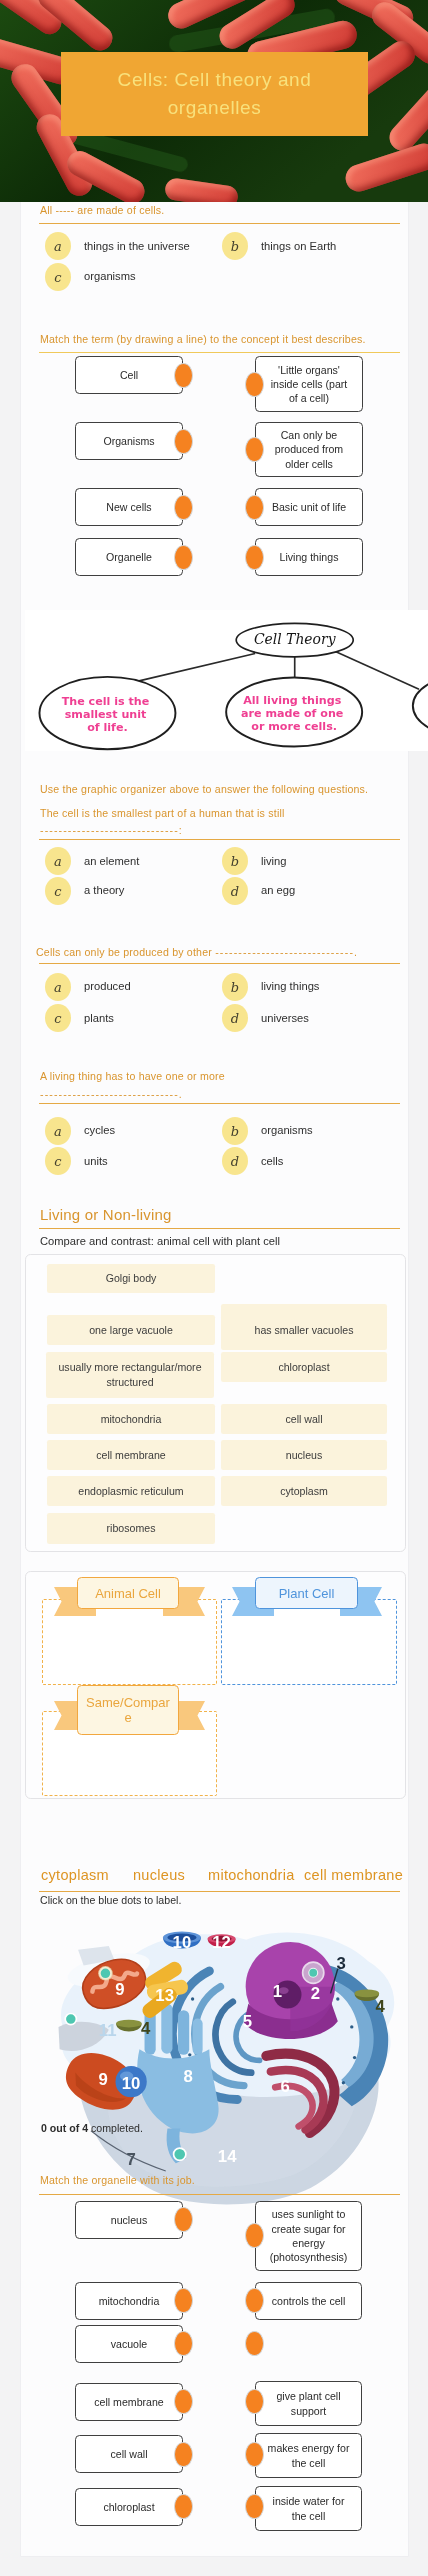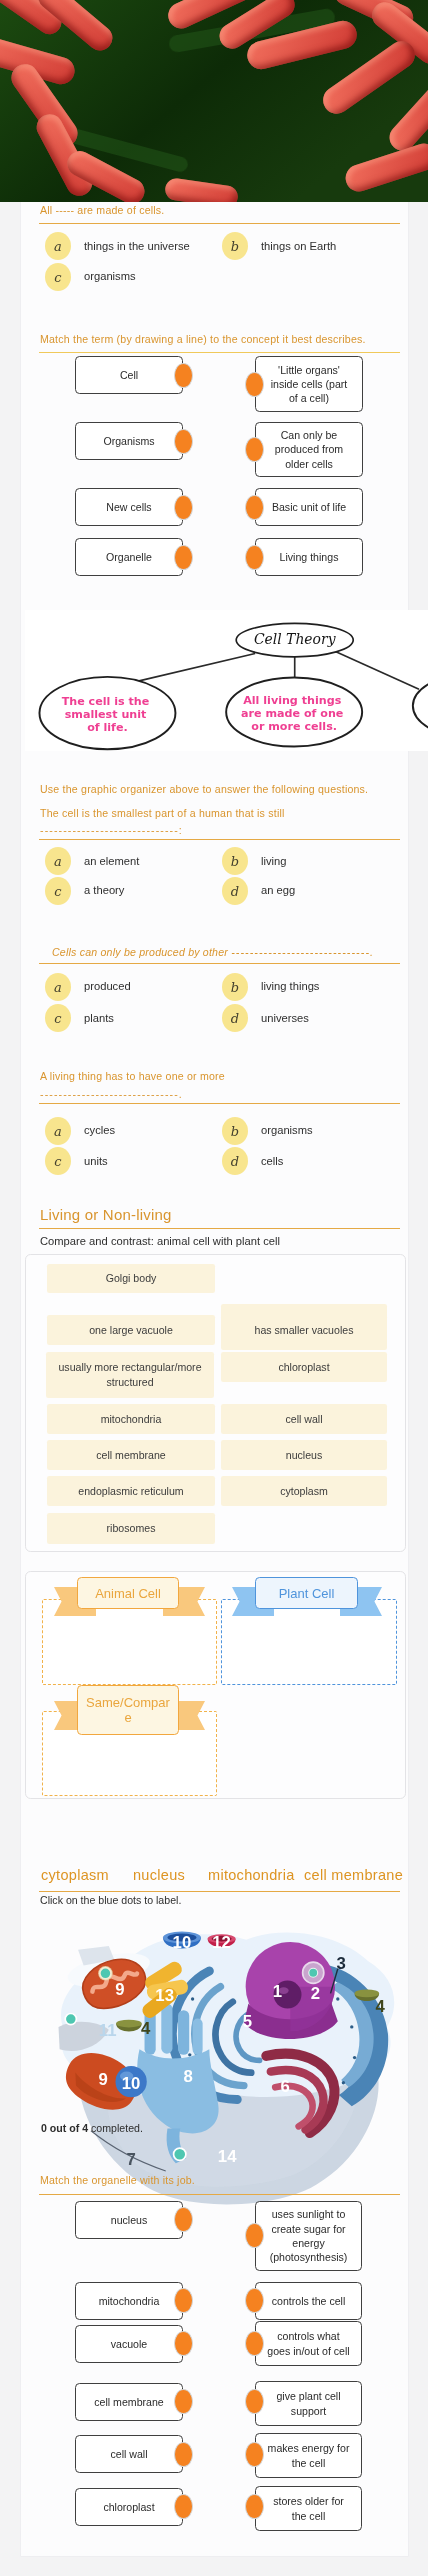--- a/index.html
+++ b/index.html
@@ -54,20 +54,23 @@
     <div class="rod" style="left:366px;top:19.5px;width:84px;height:26px;transform:rotate(38deg);"></div>
     <div class="rod" style="left:-25px;top:47px;width:101px;height:27px;transform:rotate(16deg);"></div>
     <div class="rod" style="left:-2.8px;top:92px;width:95px;height:27px;transform:rotate(55deg);"></div>
     <div class="rod" style="left:19.5px;top:142px;width:89px;height:26px;transform:rotate(62deg);"></div>
     <div class="rod" style="left:246px;top:31px;width:112px;height:28px;transform:rotate(-14deg);"></div>
     <div class="rod" style="left:316px;top:64px;width:106px;height:27px;transform:rotate(-35deg);"></div>
     <div class="rod" style="left:380px;top:103px;width:84px;height:26px;transform:rotate(-48deg);"></div>
     <div class="rod" style="left:64px;top:165px;width:84px;height:24.6px;transform:rotate(28deg);"></div>
     <div class="rod" style="left:344px;top:154px;width:95px;height:27px;transform:rotate(-18deg);"></div>
     <div class="rod" style="left:165px;top:182px;width:73px;height:22.3px;transform:rotate(8deg);"></div>
+    <div class="title-card">
+      <div class="t">Cells: Cell theory and organelles</div>
+    </div>
   </div>
 
   <div class="abs hw" style="left:40px;top:204px;">All ----- are made of cells.</div>
   <div class="abs uline" style="top:223px;"></div>
   <div class="abs badge" style="left:45px;top:232px;">a</div>
   <div class="abs optlbl" style="left:84px;top:240px;">things in the universe</div>
   <div class="abs badge" style="left:222px;top:232px;">b</div>
   <div class="abs optlbl" style="left:261px;top:240px;">things on Earth</div>
   <div class="abs badge" style="left:45px;top:263px;">c</div>
   <div class="abs optlbl" style="left:84px;top:270px;">organisms</div>
@@ -124,21 +127,21 @@
   <div class="abs uline" style="top:839px;"></div>
   <div class="abs badge" style="left:45px;top:847px;">a</div>
   <div class="abs optlbl" style="left:84px;top:855px;">an element</div>
   <div class="abs badge" style="left:222px;top:847px;">b</div>
   <div class="abs optlbl" style="left:261px;top:855px;">living</div>
   <div class="abs badge" style="left:45px;top:877px;">c</div>
   <div class="abs optlbl" style="left:84px;top:884px;">a theory</div>
   <div class="abs badge" style="left:222px;top:877px;">d</div>
   <div class="abs optlbl" style="left:261px;top:884px;">an egg</div>
 
-  <div class="abs hw" style="left:52px;top:946px;width:357px;font-style:italic;"><span>Cells can only be produced by other</span> <span style="letter-spacing:1.1px;">------------------------------.</span></div>
+  <div class="abs hw" style="left:36px;top:946px;width:357px;"><span>Cells can only be produced by other</span> <span style="letter-spacing:1.1px;">------------------------------.</span></div>
   <div class="abs uline" style="top:963px;"></div>
   <div class="abs badge" style="left:45px;top:973px;">a</div>
   <div class="abs optlbl" style="left:84px;top:980px;">produced</div>
   <div class="abs badge" style="left:222px;top:973px;">b</div>
   <div class="abs optlbl" style="left:261px;top:980px;">living things</div>
   <div class="abs badge" style="left:45px;top:1004px;">c</div>
   <div class="abs optlbl" style="left:84px;top:1012px;">plants</div>
   <div class="abs badge" style="left:222px;top:1004px;">d</div>
   <div class="abs optlbl" style="left:261px;top:1012px;">universes</div>
 
@@ -310,32 +313,31 @@
   <div class="abs mbox" style="left:255px;top:2201px;width:107px;height:70px;">uses sunlight to create sugar for energy (photosynthesis)</div>
   <div class="abs mdot" style="left:174px;top:2207px;"></div>
   <div class="abs mdot" style="left:245px;top:2223px;"></div>
 
   <div class="abs mbox" style="left:75px;top:2282px;width:108px;height:38px;">mitochondria</div>
   <div class="abs mbox" style="left:255px;top:2282px;width:107px;height:38px;">controls the cell</div>
   <div class="abs mdot" style="left:174px;top:2288px;"></div>
   <div class="abs mdot" style="left:245px;top:2288px;"></div>
 
   <div class="abs mbox" style="left:75px;top:2325px;width:108px;height:38px;">vacuole</div>
-  <div class="abs mbox" style="left:255px;top:2321px;width:107px;height:45px;">controls what goes in/out of cell</div>
   <div class="abs mdot" style="left:174px;top:2331px;"></div>
   <div class="abs mdot" style="left:245px;top:2331px;"></div>
 
   <div class="abs mbox" style="left:75px;top:2383px;width:108px;height:38px;">cell membrane</div>
   <div class="abs mbox" style="left:255px;top:2381px;width:107px;height:45px;">give plant cell support</div>
   <div class="abs mdot" style="left:174px;top:2389px;"></div>
   <div class="abs mdot" style="left:245px;top:2389px;"></div>
 
   <div class="abs mbox" style="left:75px;top:2435px;width:108px;height:38px;">cell wall</div>
   <div class="abs mbox" style="left:255px;top:2433px;width:107px;height:45px;">makes energy for the cell</div>
   <div class="abs mdot" style="left:174px;top:2442px;"></div>
   <div class="abs mdot" style="left:245px;top:2442px;"></div>
 
   <div class="abs mbox" style="left:75px;top:2488px;width:108px;height:38px;">chloroplast</div>
-  <div class="abs mbox" style="left:255px;top:2486px;width:107px;height:45px;">stores older for the cell</div>
+  <div class="abs mbox" style="left:255px;top:2486px;width:107px;height:45px;">inside water for the cell</div>
   <div class="abs mdot" style="left:174px;top:2494px;"></div>
   <div class="abs mdot" style="left:245px;top:2494px;"></div>
 </div>
 
 
 </body></html>

